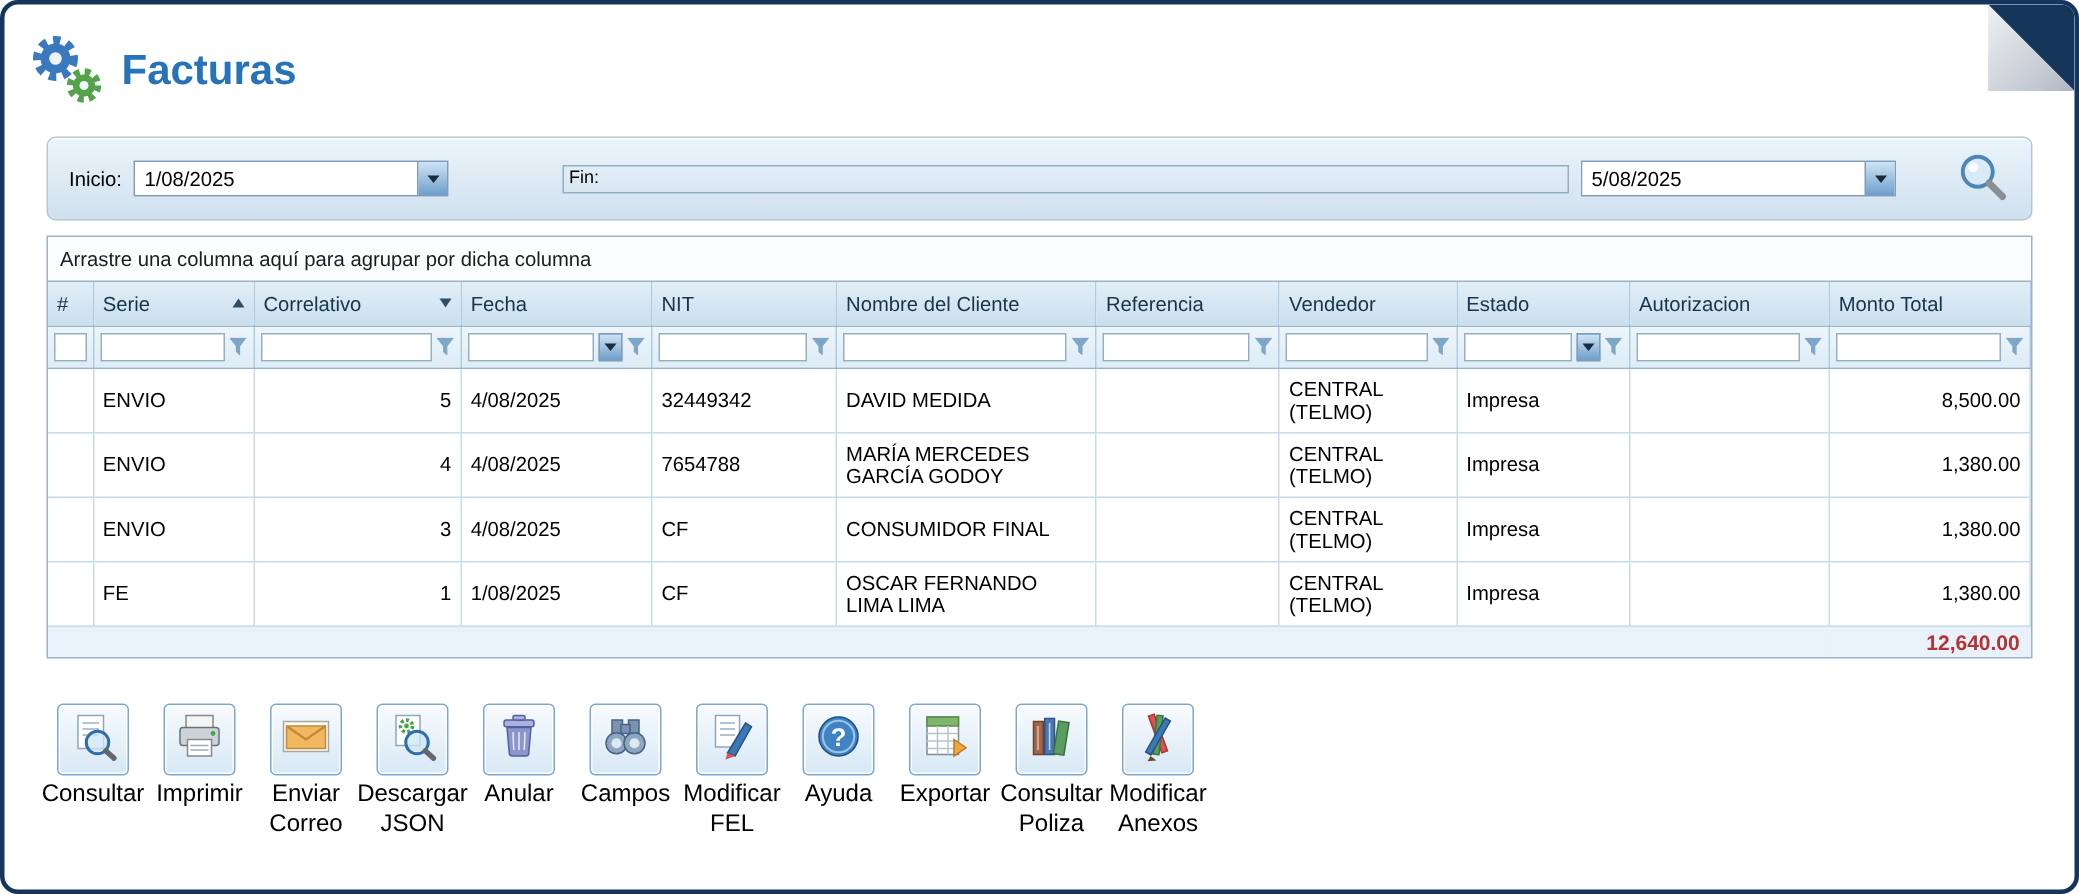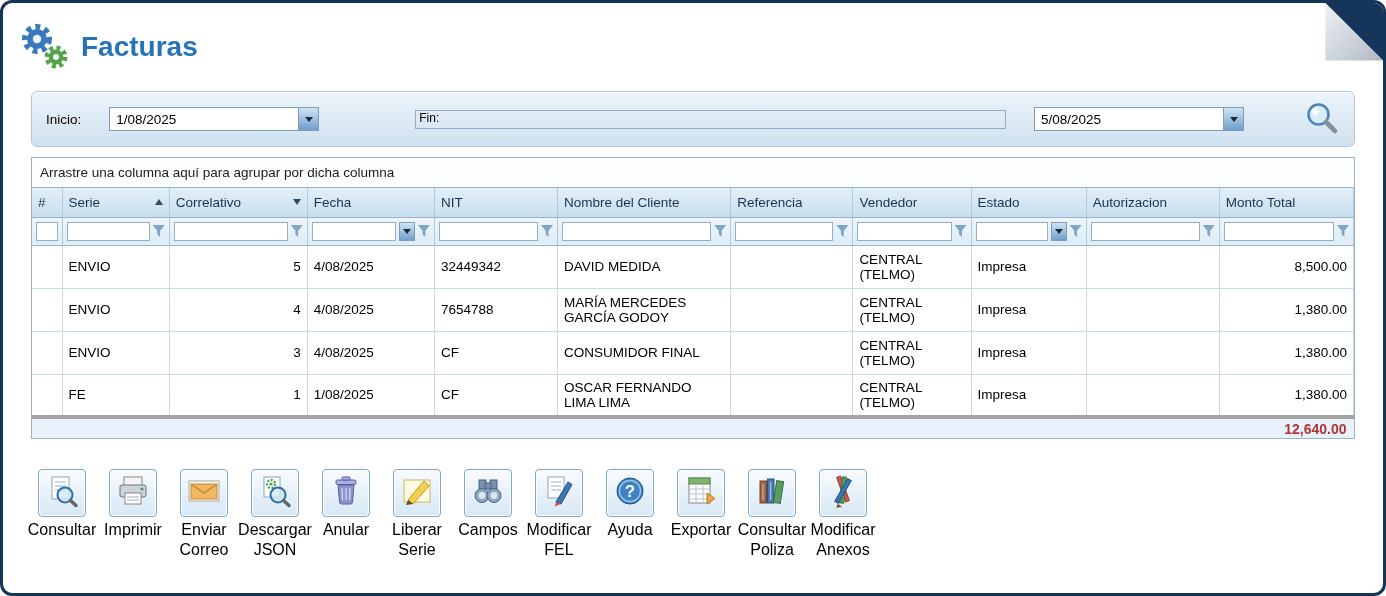--- a/index.html
+++ b/index.html
@@ -20,21 +20,21 @@
   
   .page-header { display:flex; align-items:center; height:88px; padding-left:16px;font-weight:bold; }
   .title { color:#2673b8; font-size:28px; margin-left:10px; }
 
   
   .filter-bar {
     margin:0 28px 10px 28px; height:56px;
     border:1px solid #b2c8da; border-radius:6px;
     background:linear-gradient(#ecf4fa,#cfe1ef);
     box-shadow:inset 0 1px 0 #ffffff;
-    display:flex; align-items:center; padding:0 14px;gap:20px;
+    display:flex; align-items:center; padding:0 14px;
   }
   .flbl { font-size:13.5px; color:#000; margin-right:8px; }
   .flbl.fin { margin-left:76px; }
   .combo { display:flex; width:210px; height:24px; border:1px solid #7f9db9; background:#fff; }
   .combo input { flex:1; min-width:0; border:0; outline:none; padding:0 6px; font-size:13.5px; font-family:inherit; }
   .dd { width:20px; display:flex; align-items:center; justify-content:center;
         background:linear-gradient(#cfe3f4,#6f9fcb); border-left:1px solid #7f9db9; cursor:pointer; }
   .tri-down { width:0; height:0; border-left:4px solid transparent; border-right:4px solid transparent; border-top:5px solid #1c2b3a; }
   .search { margin-left:40px; cursor:pointer; display:flex; }
 
@@ -59,21 +59,21 @@
   .fwrap { display:flex; align-items:center; gap:3px; }
   .fin { flex:1; min-width:0; height:19px; border:1px solid #93afc4; font-size:12px; padding:0 3px; font-family:inherit; }
   .fdd { flex:0 0 16px; height:19px; display:flex; align-items:center; justify-content:center;
          background:linear-gradient(#cfe3f4,#6f9fcb); border:1px solid #7f9db9; cursor:pointer; }
   .funnel { flex:0 0 12px; width:12px; height:12px; background:#7ea6c8; cursor:pointer;
             clip-path:polygon(0 0,100% 0,62% 48%,62% 100%,38% 80%,38% 48%); }
   tbody td { height:43px; padding:3px 6px; font-size:13.5px; color:#000; vertical-align:middle;
              border-right:1px solid #c7dcea; border-bottom:1px solid #c7dcea; background:#fff;
              overflow:hidden; }
   td.ra { text-align:right; }
-  tfoot td { height:21px; background:#e9f2fa; border-top:4px solid #a3a3a3; }
+  tfoot td { height:21px; background:#e9f2fa; border-top:1px solid #a3a3a3; }
   .sum-total { color:#b23434; font-weight:bold; font-size:14px; text-align:right; padding-right:7px; }
 
   
   .toolbar { display:flex; gap:13px; margin:30px 0 0 30px; align-items:flex-start; }
   .tool { width:58px; display:flex; flex-direction:column; align-items:center; }
   .tbtn { width:48px; height:48px; border:1px solid #7da7cd; border-radius:4px;
           background:linear-gradient(#f8fbfe,#d7e8f5); box-shadow:inset 0 0 0 1px #ffffff;
           display:flex; align-items:center; justify-content:center; cursor:pointer; }
   .tlbl { font-size:16px; color:#000; text-align:center; line-height:1.25; margin-top:3px; }
 </style>
@@ -362,32 +362,20 @@
             <rect x="13" y="3" width="8" height="3" rx="1" fill="#aab1dd" stroke="#525fa0"></rect>
             <line x1="13" y1="14" x2="13.5" y2="26" stroke="#e8eaf5"></line>
               <line x1="17" y1="14" x2="17" y2="26" stroke="#e8eaf5"></line>
               <line x1="21" y1="14" x2="20.5" y2="26" stroke="#e8eaf5"></line>
           </svg>
         </span>
       </div>
       <span class="tlbl">Anular</span>
     </div>
 
-    <div class="tool">
-      <div class="tbtn">
-        <span>
-          <svg width="34" height="34" viewBox="0 0 34 34">
-            <rect x="4" y="6" width="26" height="22" fill="#fffbe0" stroke="#c9b85a"></rect>
-            <polygon points="8,26 24,7 29,12 13,30" fill="#f3cf4e" stroke="#b99b2e"></polygon>
-            <polygon points="8,26 13,30 6,31" fill="#6b4a2a"></polygon>
-          </svg>
-        </span>
-      </div>
-      <span class="tlbl">Liberar Serie</span>
-    </div>
 
     <div class="tool">
       <div class="tbtn">
         <span>
           <svg width="34" height="34" viewBox="0 0 34 34">
             <rect x="8" y="6" width="7" height="10" fill="#7d93ad" stroke="#46618a"></rect>
             <rect x="19" y="6" width="7" height="10" fill="#7d93ad" stroke="#46618a"></rect>
             <rect x="14" y="9" width="6" height="6" fill="#7d93ad" stroke="#46618a"></rect>
             <circle cx="11" cy="21.5" r="7" fill="#8fa6bf" stroke="#46618a"></circle>
             <circle cx="23" cy="21.5" r="7" fill="#8fa6bf" stroke="#46618a"></circle>

